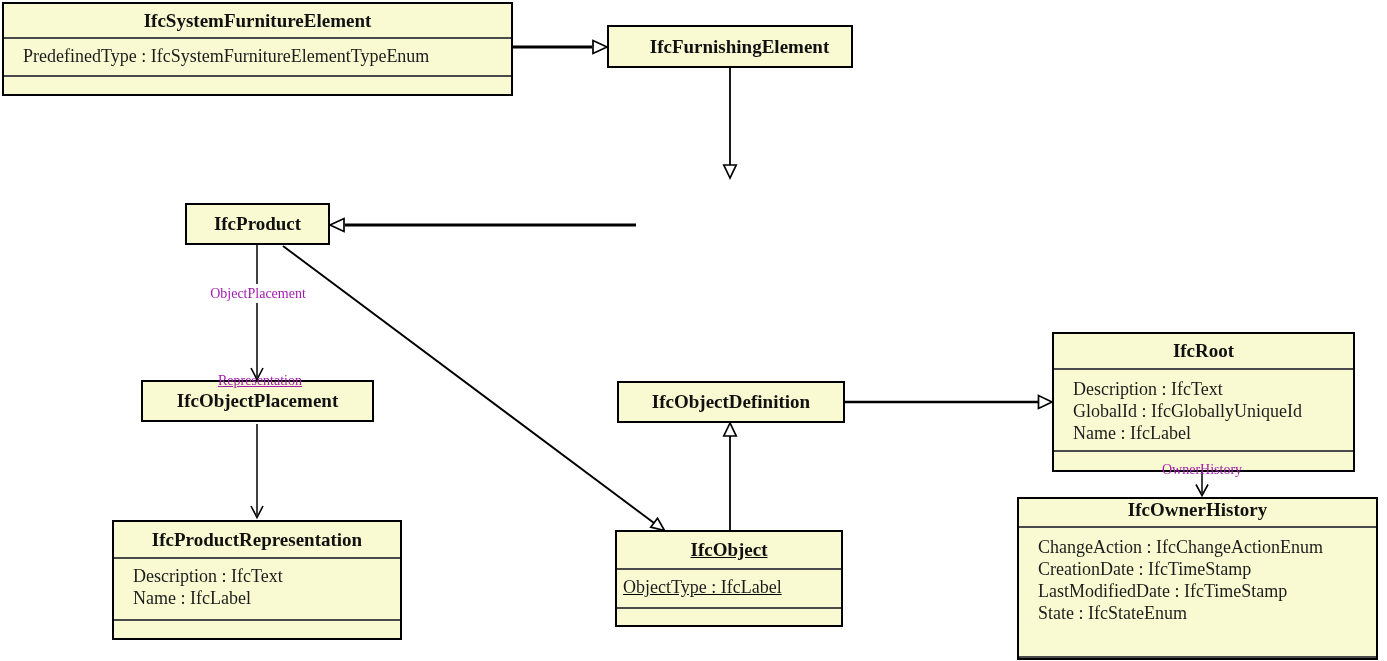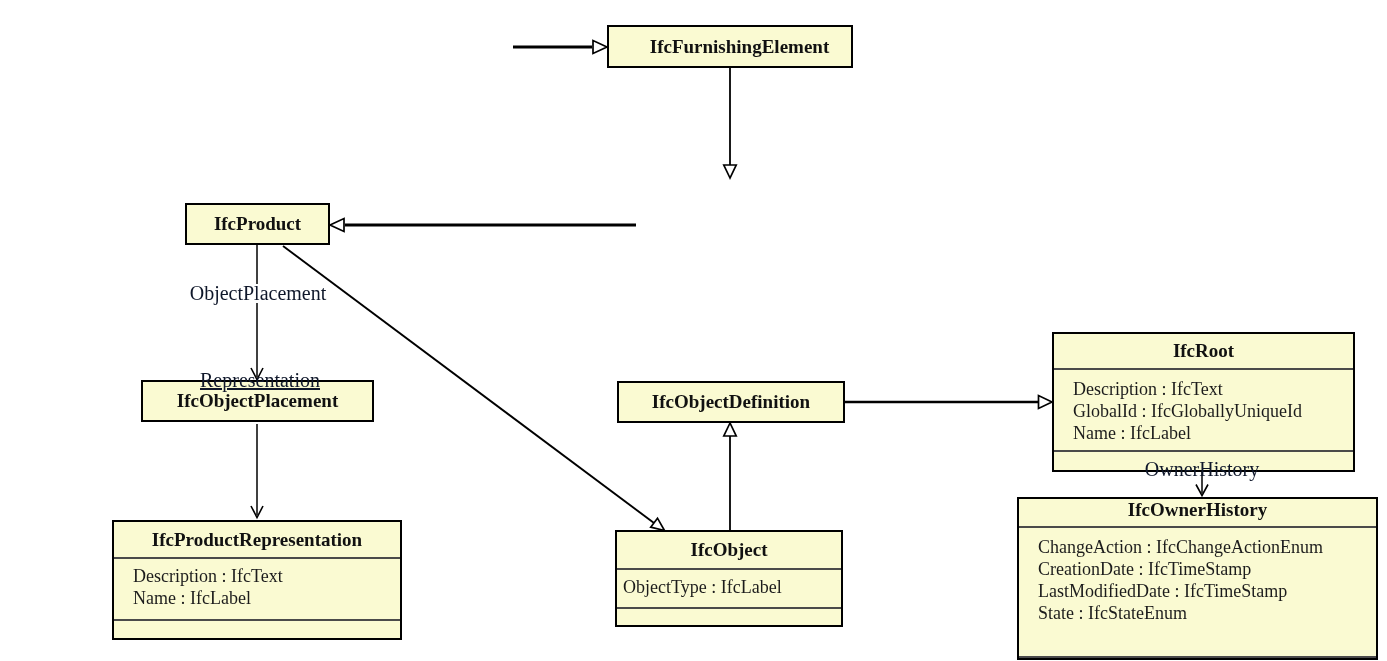--- a/index.html
+++ b/index.html
@@ -57,23 +57,23 @@
   .attr {
     white-space: nowrap;
   }
   .cls-empty {
     border-top: 2px solid #4a4a4a;
     flex: 1 1 auto;
   }
   .edge-label {
     position: absolute;
     transform: translateX(-50%);
-    font-size: 20px;
+    font-size: 14px;
     line-height: 19px;
-    color: #0f172a;
+    color: #a21caf;
     white-space: nowrap;
     z-index: 2;
   }
   .edge-label.boxed {
     background: #ffffff;
     padding: 0 3px;
   }
 </style>
 </head>
 <body>
@@ -121,20 +121,27 @@
       <line x1="257" y1="424" x2="257" y2="515" stroke="#000" stroke-width="1.5"></line>
       <path d="M251 506 L257 517.5 L263 506" fill="none" stroke="#000" stroke-width="1.6"></path>
     </g>
 
     <g>
       <line x1="1202" y1="472" x2="1202" y2="493" stroke="#000" stroke-width="1.5"></line>
       <path d="M1196 484.5 L1202 495.5 L1208 484.5" fill="none" stroke="#000" stroke-width="1.6"></path>
     </g>
   </svg>
 
+  <div class="uml-class" style="left:2px; top:2px; width:511px; height:94px;">
+    <div class="cls-title" style="height:33px;">IfcSystemFurnitureElement</div>
+    <div class="cls-attrs" style="height:38px;">
+      <div class="attr">PredefinedType : IfcSystemFurnitureElementTypeEnum</div>
+    </div>
+    <div class="cls-empty"></div>
+  </div>
 
   <div class="uml-class single" style="left:607px; top:25px; width:246px; height:43px;padding-left:19px;">
     <div class="cls-title">IfcFurnishingElement</div>
   </div>
 
 
   <div class="uml-class single" style="left:185px; top:203px; width:145px; height:42px;">
     <div class="cls-title">IfcProduct</div>
   </div>
 
@@ -148,21 +155,21 @@
       <div class="attr">Description : IfcText</div>
       <div class="attr">Name : IfcLabel</div>
     </div>
     <div class="cls-empty"></div>
   </div>
 
   <div class="uml-class single" style="left:617px; top:381px; width:228px; height:42px;text-align:center;">
     <div class="cls-title">IfcObjectDefinition</div>
   </div>
 
-  <div class="uml-class" style="left:615px; top:530px; width:228px; height:97px;">
+  <div class="uml-class" style="left:615px; top:530px; width:228px; height:97px;text-decoration:underline;">
     <div class="cls-title" style="height:36px;">IfcObject</div>
     <div class="cls-attrs" style="height:39px; text-align:left; padding-left:6px;">
       <div class="attr">ObjectType : IfcLabel</div>
     </div>
     <div class="cls-empty"></div>
   </div>
 
   <div class="uml-class" style="left:1052px; top:332px; width:303px; height:140px;">
     <div class="cls-title" style="height:34px;">IfcRoot</div>
     <div class="cls-attrs" style="height:82px; padding-top:8px;">

